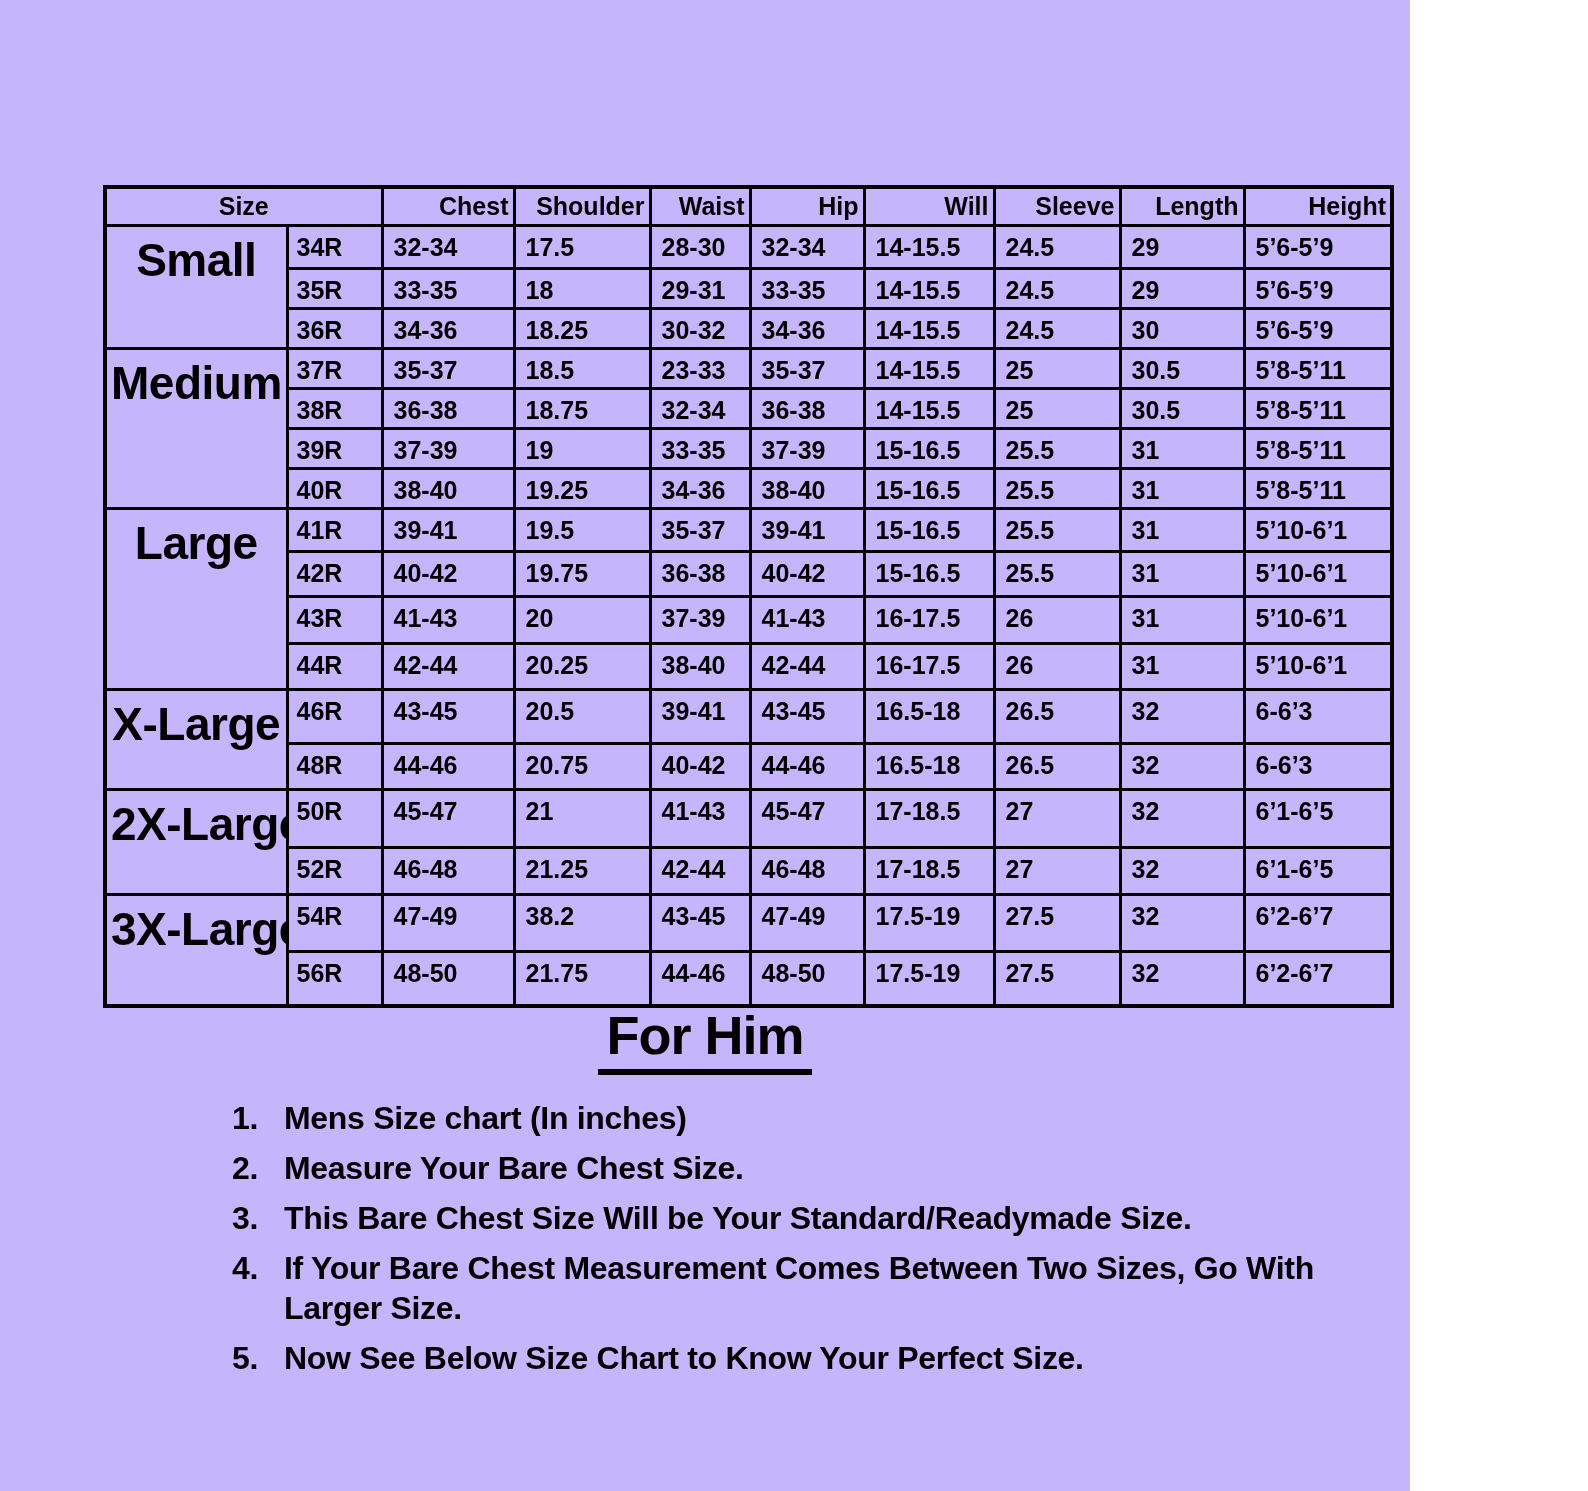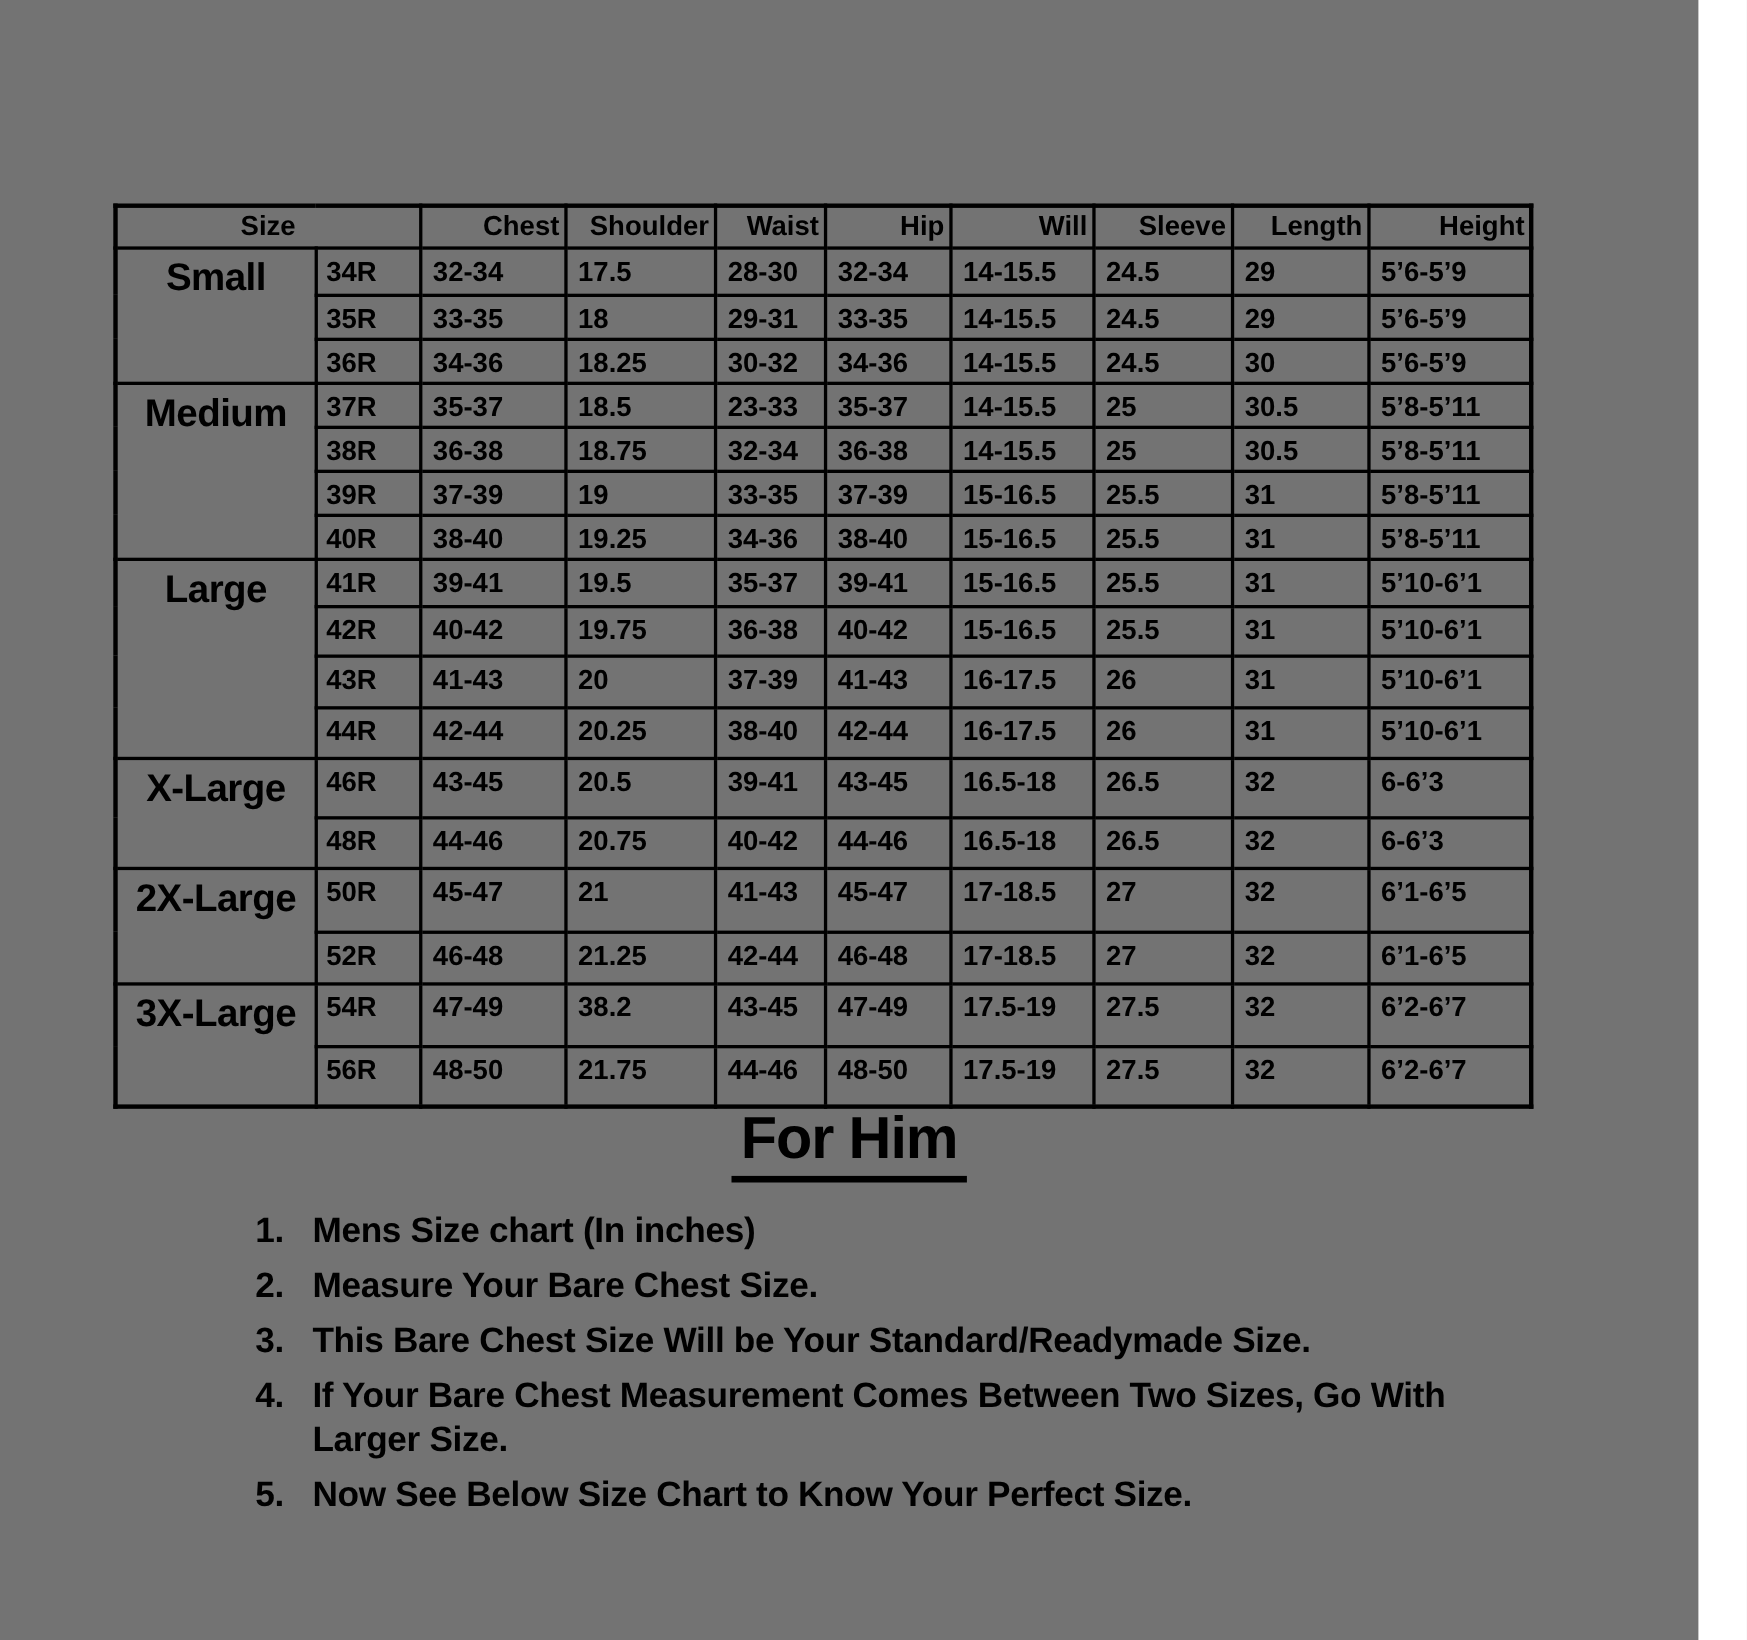--- a/index.html
+++ b/index.html
@@ -5,23 +5,23 @@
   * { box-sizing: border-box; }
   html, body {
     margin: 0;
     padding: 0;
     background: #ffffff;
     font-family: "Liberation Sans", sans-serif;
     color: #000000;
   }
   .page {
     position: relative;
-    width: 1544px;
+    width: 1410px;
     height: 1491px;
-    background: #737373;
+    background: #c4b5fd;
     overflow: hidden;
   }
 
   
   table.size-chart {
     position: absolute;
     left: 103px;
     top: 185px;
     width: 1287px;
     border-collapse: collapse;
@@ -41,21 +41,21 @@
     vertical-align: middle;
     padding: 2px 4px 2px 10px;
   }
   .size-chart th.size-header { text-align: center; padding-left: 4px; }
   .size-chart td {
     font-size: 25px;
     vertical-align: top;
     padding: 6px 4px 2px 10px;
   }
   .size-chart td.group-label {
-    font-size: 35px;
+    font-size: 46px;
     text-align: center;
     padding: 6px 4px 2px 4px;
     letter-spacing: -0.5px;
   }
   .size-chart td.size-code { padding-left: 8px; }
 
   
   .title-wrap {
     position: absolute;
     top: 1004px;

